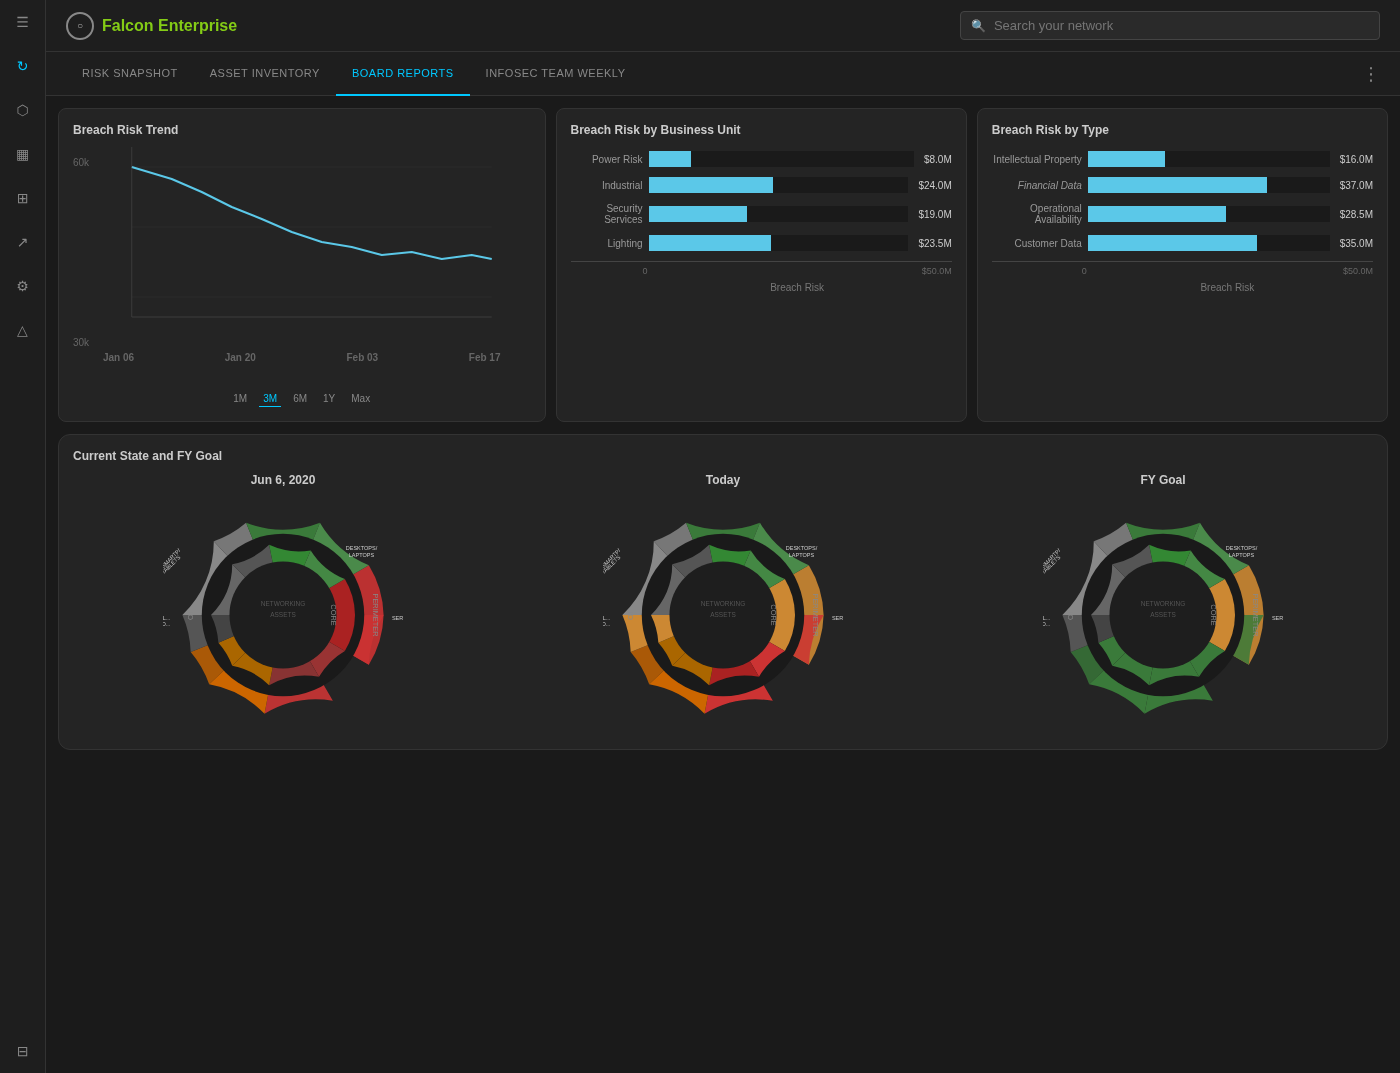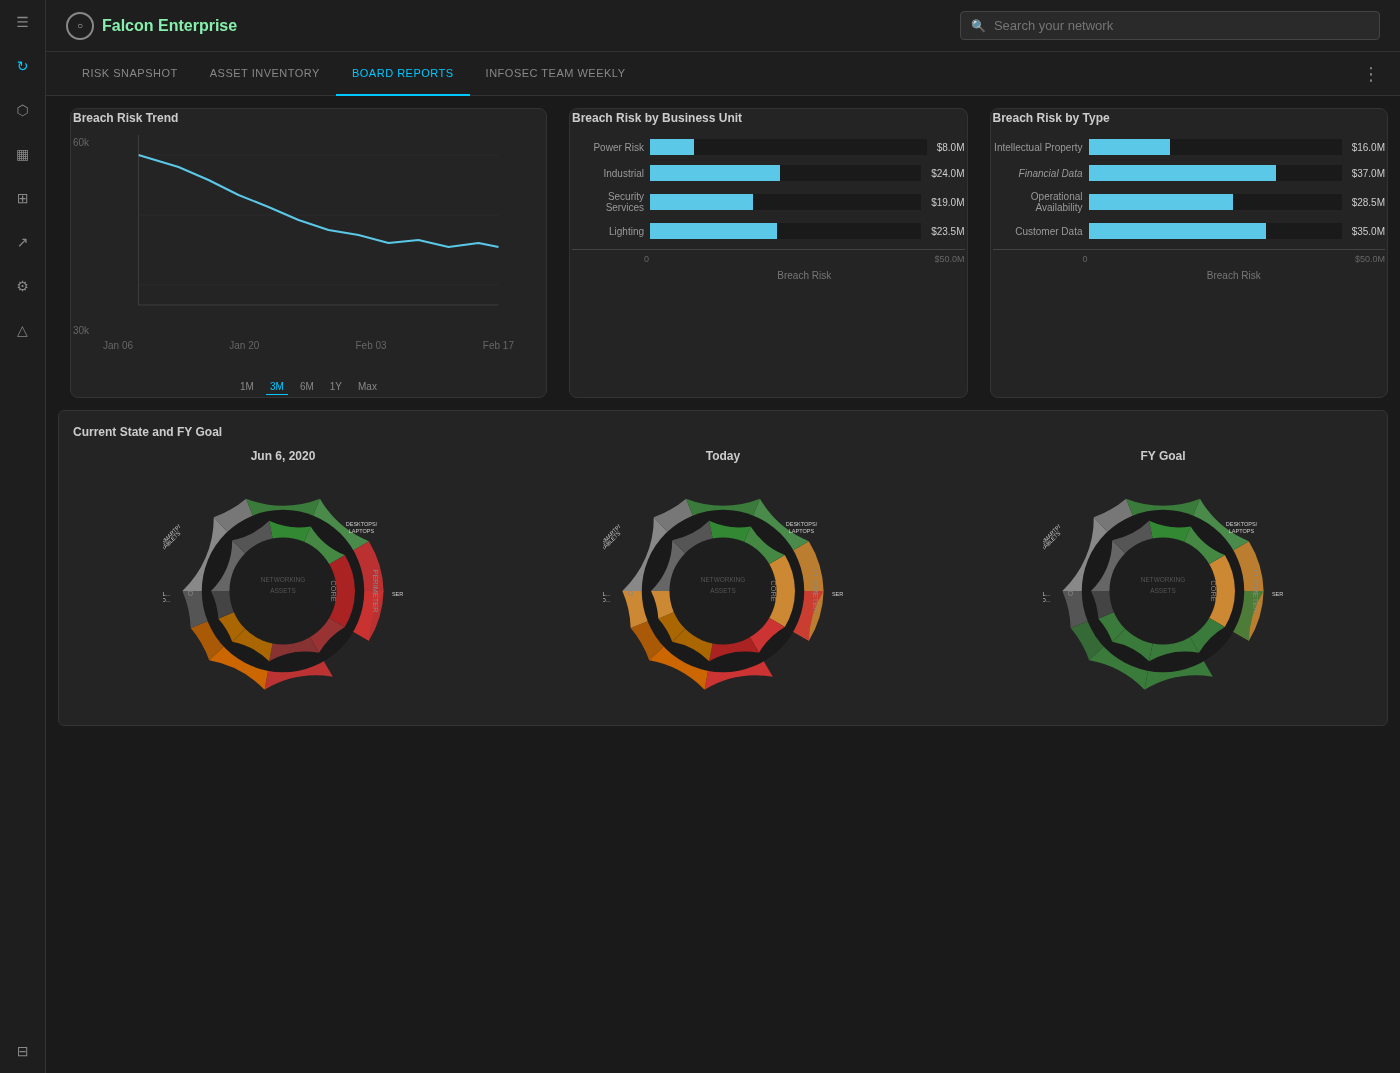--- a/index.html
+++ b/index.html
@@ -10,37 +10,37 @@
     .sidebar-icon { width: 24px; height: 24px; display: flex; align-items: center; justify-content: center; color: #888; cursor: pointer; font-size: 14px; }
     .sidebar-icon.active { color: #00c8ff; }
 
     
     .main { flex: 1; display: flex; flex-direction: column; background: #1a1a1a; }
 
     
     .header { display: flex; align-items: center; padding: 0 20px; height: 52px; background: #1e1e1e; border-bottom: 1px solid #333; flex-shrink: 0; }
     .header-logo { display: flex; align-items: center; gap: 8px; }
     .header-logo-icon { width: 28px; height: 28px; border: 2px solid #888; border-radius: 50%; display: flex; align-items: center; justify-content: center; color: #aaa; font-size: 10px; }
-    .header-title { color: #86efac; font-size: 16px; font-weight: bold; }
+    .header-title { color: #84cc16; font-size: 16px; font-weight: bold; }
     .header-search { margin-left: auto; display: flex; align-items: center; background: #2a2a2a; border: 1px solid #444; border-radius: 4px; padding: 6px 10px; width: 420px; gap: 8px; }
     .header-search input { background: transparent; border: none; outline: none; color: #ccc; font-size: 13px; flex: 1; }
     .search-icon { color: #888; font-size: 12px; }
 
     
     .nav-tabs { display: flex; align-items: center; padding: 0 20px; background: #1e1e1e; border-bottom: 1px solid #333; flex-shrink: 0; height: 44px; }
     .nav-tab { padding: 0 16px; height: 44px; display: flex; align-items: center; font-size: 11px; font-weight: normal; color: #888; cursor: pointer; letter-spacing: 0.5px; border-bottom: 2px solid transparent; text-transform: uppercase; }
     .nav-tab.active { color: #00c8ff; border-bottom: 2px solid #00c8ff; }
     .nav-more { margin-left: auto; color: #888; cursor: pointer; font-size: 18px; }
 
     
     .content { flex: 1; overflow-y: auto; padding: 12px; display: flex; flex-direction: column; gap: 12px; }
 
     
     .charts-row { display: flex; gap: 10px; }
-    .chart-panel { background: #242424; border: 1px solid #333; border-radius: 8px; padding: 2px; margin-left: 12px; }
+    .chart-panel { background: #242424; border: 1px solid #333; border-radius: 8px; padding: 14px; }
     .chart-panel.breach-trend { flex: 1.2; }
     .chart-panel.breach-business { flex: 1; }
     .chart-panel.breach-type { flex: 1; }
     .chart-title { font-size: 12px; font-weight: bold; color: #ccc; margin-bottom: 10px; }
 
     
     .line-chart-container { position: relative; height: 240px; }
     .line-chart-svg { width: 100%; height: 200px; }
     .time-buttons { display: flex; gap: 8px; justify-content: center; margin-top: 4px; }
     .time-btn { font-size: 10px; color: #888; cursor: pointer; padding: 2px 4px; }
@@ -51,21 +51,21 @@
     .bar-chart-container { padding: 4px 0; }
     .bar-row { display: flex; align-items: center; margin-bottom: 10px; gap: 6px; }
     .bar-label { font-size: 10px; color: #999; text-align: right; flex-shrink: 0; }
     .bar-track { flex: 1; height: 16px; background: #1a1a1a; position: relative; }
     .bar-fill { height: 100%; background: #5bc8e8; }
     .bar-value { font-size: 10px; color: #ccc; margin-left: 4px; white-space: nowrap; }
     .bar-axis { display: flex; justify-content: space-between; margin-top: 4px; font-size: 9px; color: #666; border-top: 1px solid #444; padding-top: 4px; }
     .bar-axis-label { font-size: 10px; color: #777; text-align: center; margin-top: 6px; }
 
     
-    .bottom-panel { background: #242424; border: 1px solid #333; border-radius: 6px; padding: 14px; }
+    .bottom-panel { background: #242424; border: 1px solid #333; border-radius: 12px; padding: 14px; }
     .donut-row { display: flex; gap: 20px; justify-content: space-around; margin-top: 10px; }
     .donut-container { display: flex; flex-direction: column; align-items: center; gap: 8px; }
     .donut-title { font-size: 12px; color: #ccc; font-weight: bold; }
     .donut-svg { width: 240px; height: 240px; }
 
     
     .chart-x-labels { display: flex; justify-content: space-between; padding: 0 4px; margin-top: 2px; }
     .chart-x-label { font-size: 10px; color: #666; }
   </style>
 </head>
@@ -104,35 +104,35 @@
     <div class="nav-more">⋮</div>
   </div>
 
   <div class="content">
 
     <div class="charts-row">
 
       <div class="chart-panel breach-trend">
         <div class="chart-title">Breach Risk Trend</div>
         <div class="line-chart-container">
-          <span class="axis-label-y" style="top:2px;">60k</span>
+          <span class="axis-label-y" style="top:10px;">60k</span>
           <span class="axis-label-y" style="top:120px;"></span>
           <span class="axis-label-y" style="top:190px;">30k</span>
           <svg class="line-chart-svg" viewBox="0 0 400 200">
 
             <line x1="30" y1="20" x2="390" y2="20" stroke="#333" stroke-width="0.5"></line>
             <line x1="30" y1="80" x2="390" y2="80" stroke="#333" stroke-width="0.5"></line>
             <line x1="30" y1="150" x2="390" y2="150" stroke="#333" stroke-width="0.5"></line>
 
             <polyline points="30,20 70,32 100,45 130,60 160,72 190,85 220,95 250,100 280,108 310,105 340,112 370,108 390,112" fill="none" stroke="#5bc8e8" stroke-width="2" stroke-linejoin="round"></polyline>
 
             <line x1="30" y1="0" x2="30" y2="170" stroke="#555" stroke-width="0.5"></line>
             <line x1="30" y1="170" x2="390" y2="170" stroke="#555" stroke-width="0.5"></line>
           </svg>
-          <div class="chart-x-labels" style="padding: 0 30px;">
+          <div class="chart-x-labels" style="padding: 0 30px; font-weight: bold;">
             <span class="chart-x-label">Jan 06</span>
             <span class="chart-x-label">Jan 20</span>
             <span class="chart-x-label">Feb 03</span>
             <span class="chart-x-label">Feb 17</span>
           </div>
         </div>
         <div class="time-buttons">
           <span class="time-btn">1M</span>
           <span class="time-btn active">3M</span>
           <span class="time-btn">6M</span>

